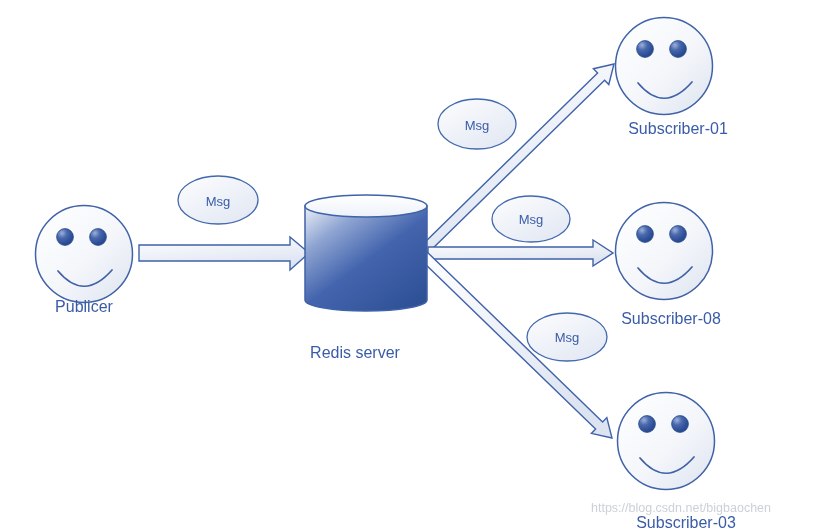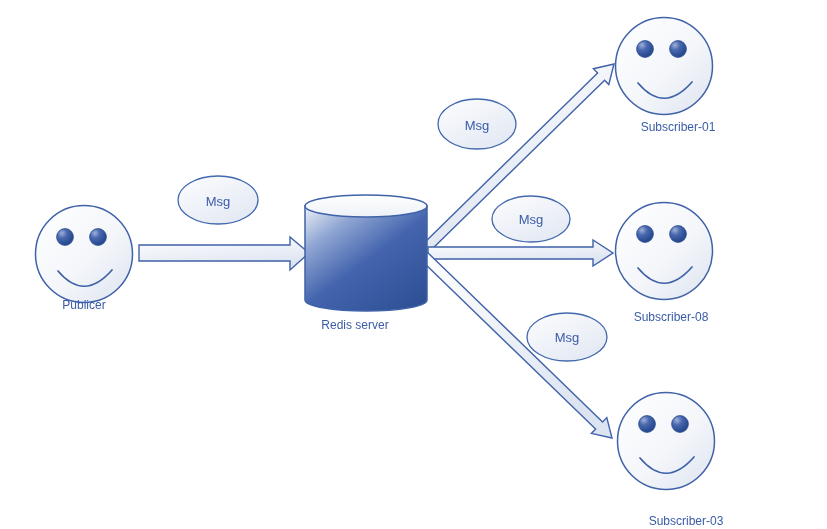--- a/index.html
+++ b/index.html
@@ -14,21 +14,21 @@
   .face{fill:url(#faceG);stroke:#3f62a8;stroke-width:1.5;}
   .eye{fill:url(#eyeG);stroke:#2a4b91;stroke-width:0.8;}
   .smile{fill:none;stroke:#3f62a8;stroke-width:1.7;stroke-linecap:round;}
   .arrow{fill:url(#arrowG);stroke:#3f62a8;stroke-width:1.4;stroke-linejoin:miter;}
   .msgE{fill:url(#msgG);stroke:#4268ad;stroke-width:1.3;}
   .cylBody{fill:url(#cylG);stroke:#3f62a8;stroke-width:1.5;}
   .cylTop{fill:url(#cylTopG);stroke:#3f62a8;stroke-width:1.5;}
   .node-label{
     position:absolute;
     color:#3a5ca8;
-    font-size:12px;
+    font-size:16px;
     white-space:nowrap;
     transform:translateX(-50%);
   }
   .msg-label{
     position:absolute;
     color:#3a5ca8;
     font-size:13px;
     white-space:nowrap;
     transform:translate(-50%,-50%);
   }
@@ -99,25 +99,26 @@
     <use href="#smiley" x="664" y="66"></use>
     <use href="#smiley" x="664" y="251"></use>
     <use href="#smiley" x="666" y="441"></use>
 
     <ellipse class="msgE" cx="218" cy="200" rx="40" ry="24"></ellipse>
     <ellipse class="msgE" cx="477" cy="124" rx="39" ry="25"></ellipse>
     <ellipse class="msgE" cx="531" cy="219" rx="39" ry="23"></ellipse>
     <ellipse class="msgE" cx="567" cy="337" rx="40" ry="24"></ellipse>
   </svg>
 
+  <div class="watermark">https://blog.csdn.net/bigbaochen</div>
 
   <div class="msg-label" style="left:218px;top:201px;">Msg</div>
   <div class="msg-label" style="left:477px;top:125px;">Msg</div>
   <div class="msg-label" style="left:531px;top:219px;">Msg</div>
   <div class="msg-label" style="left:567px;top:337px;">Msg</div>
 
   <div class="node-label" style="left:84px;top:298px;">Publicer</div>
-  <div class="node-label" style="left:355px;top:318px;">Redis server</div>
+  <div class="node-label" style="left:355px;top:344px;">Redis server</div>
   <div class="node-label" style="left:678px;top:120px;">Subscriber-01</div>
   <div class="node-label" style="left:671px;top:310px;">Subscriber-08</div>
   <div class="node-label" style="left:686px;top:514px;">Subscriber-03</div>
 
 </div>
 
 </body></html>

